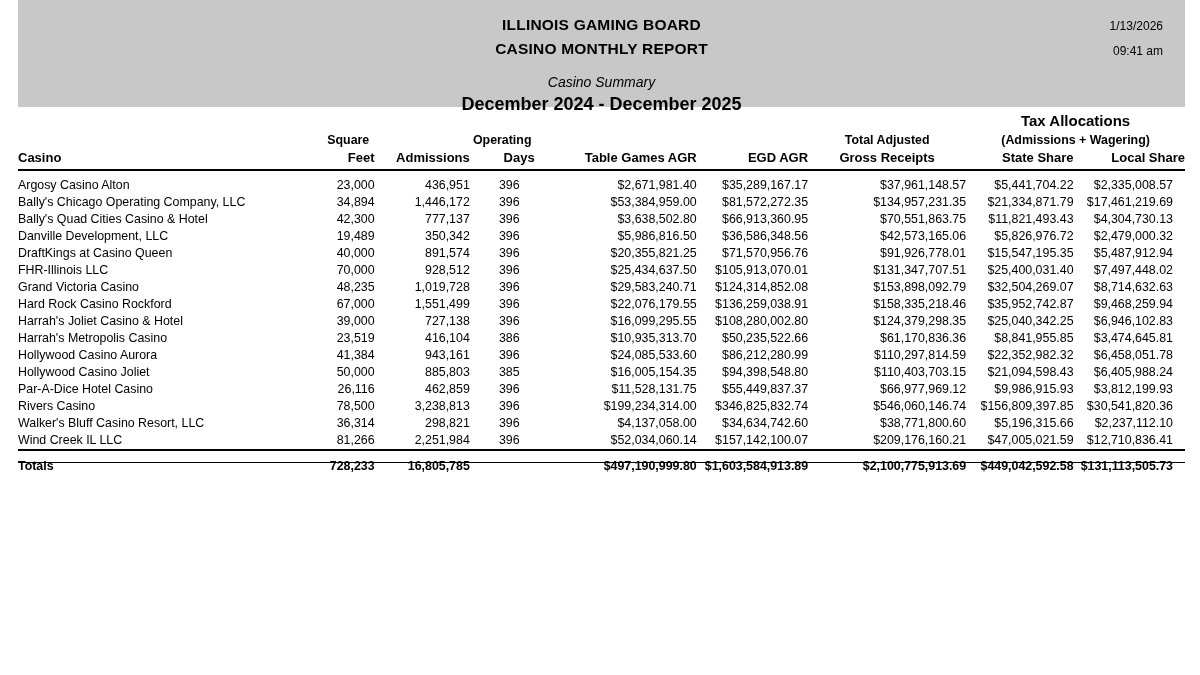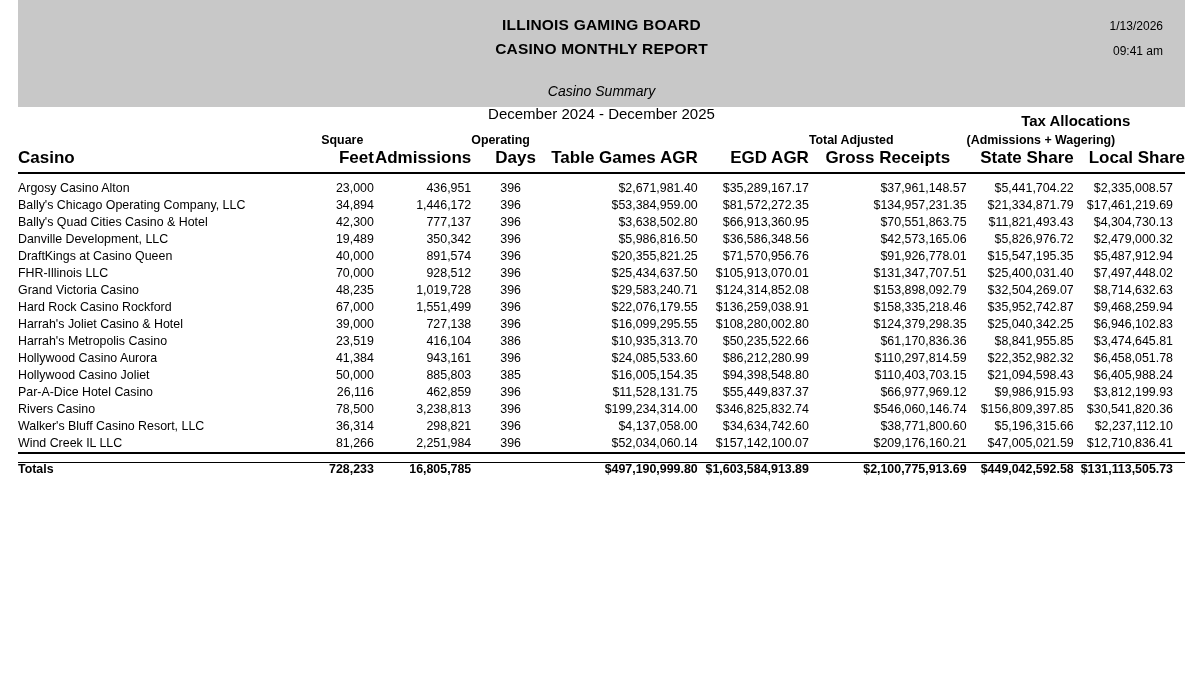--- a/index.html
+++ b/index.html
@@ -39,25 +39,25 @@
   .hdr-line1, .hdr-line2 {
     font-size: 15.5px;
     font-weight: bold;
     letter-spacing: 0.2px;
     line-height: 24px;
   }
   .hdr-line3 {
     font-size: 14px;
     font-style: italic;
     line-height: 24px;
-    margin-top: 18px;
+    margin-top: 9px;
   }
   .hdr-line4 {
-    font-size: 15px;
-    font-weight: normal;
+    font-size: 18px;
+    font-weight: bold;
     line-height: 21px;
   }
   .header-right {
     position: absolute;
     right: 22px;
     top: 14px;
     text-align: right;
     font-size: 12px;
     line-height: 25px;
   }
@@ -82,29 +82,29 @@
   tr.group-row th {
     font-size: 15px;
     font-weight: bold;
     text-align: center;
     padding-bottom: 1px;
     height: 16px;
   }
   tr.group-row2 th {
     font-size: 12.4px;
     font-weight: bold;
-    text-align: left;
+    text-align: center;
     padding-bottom: 1px;
     height: 17px;
   }
 
   
   tr.head-row th {
     font-weight: bold;
-    font-size: 17px;
+    font-size: 13px;
     height: 17px;
     padding-bottom: 1px;
   }
   tr.head-row.last th {
     padding-bottom: 4px;
     border-bottom: 2.5px solid #000;
   }
   th.col-casino  { text-align: left;  width: 300px; padding-left: 12px; }
   th.num, td.num { text-align: right; }
 

